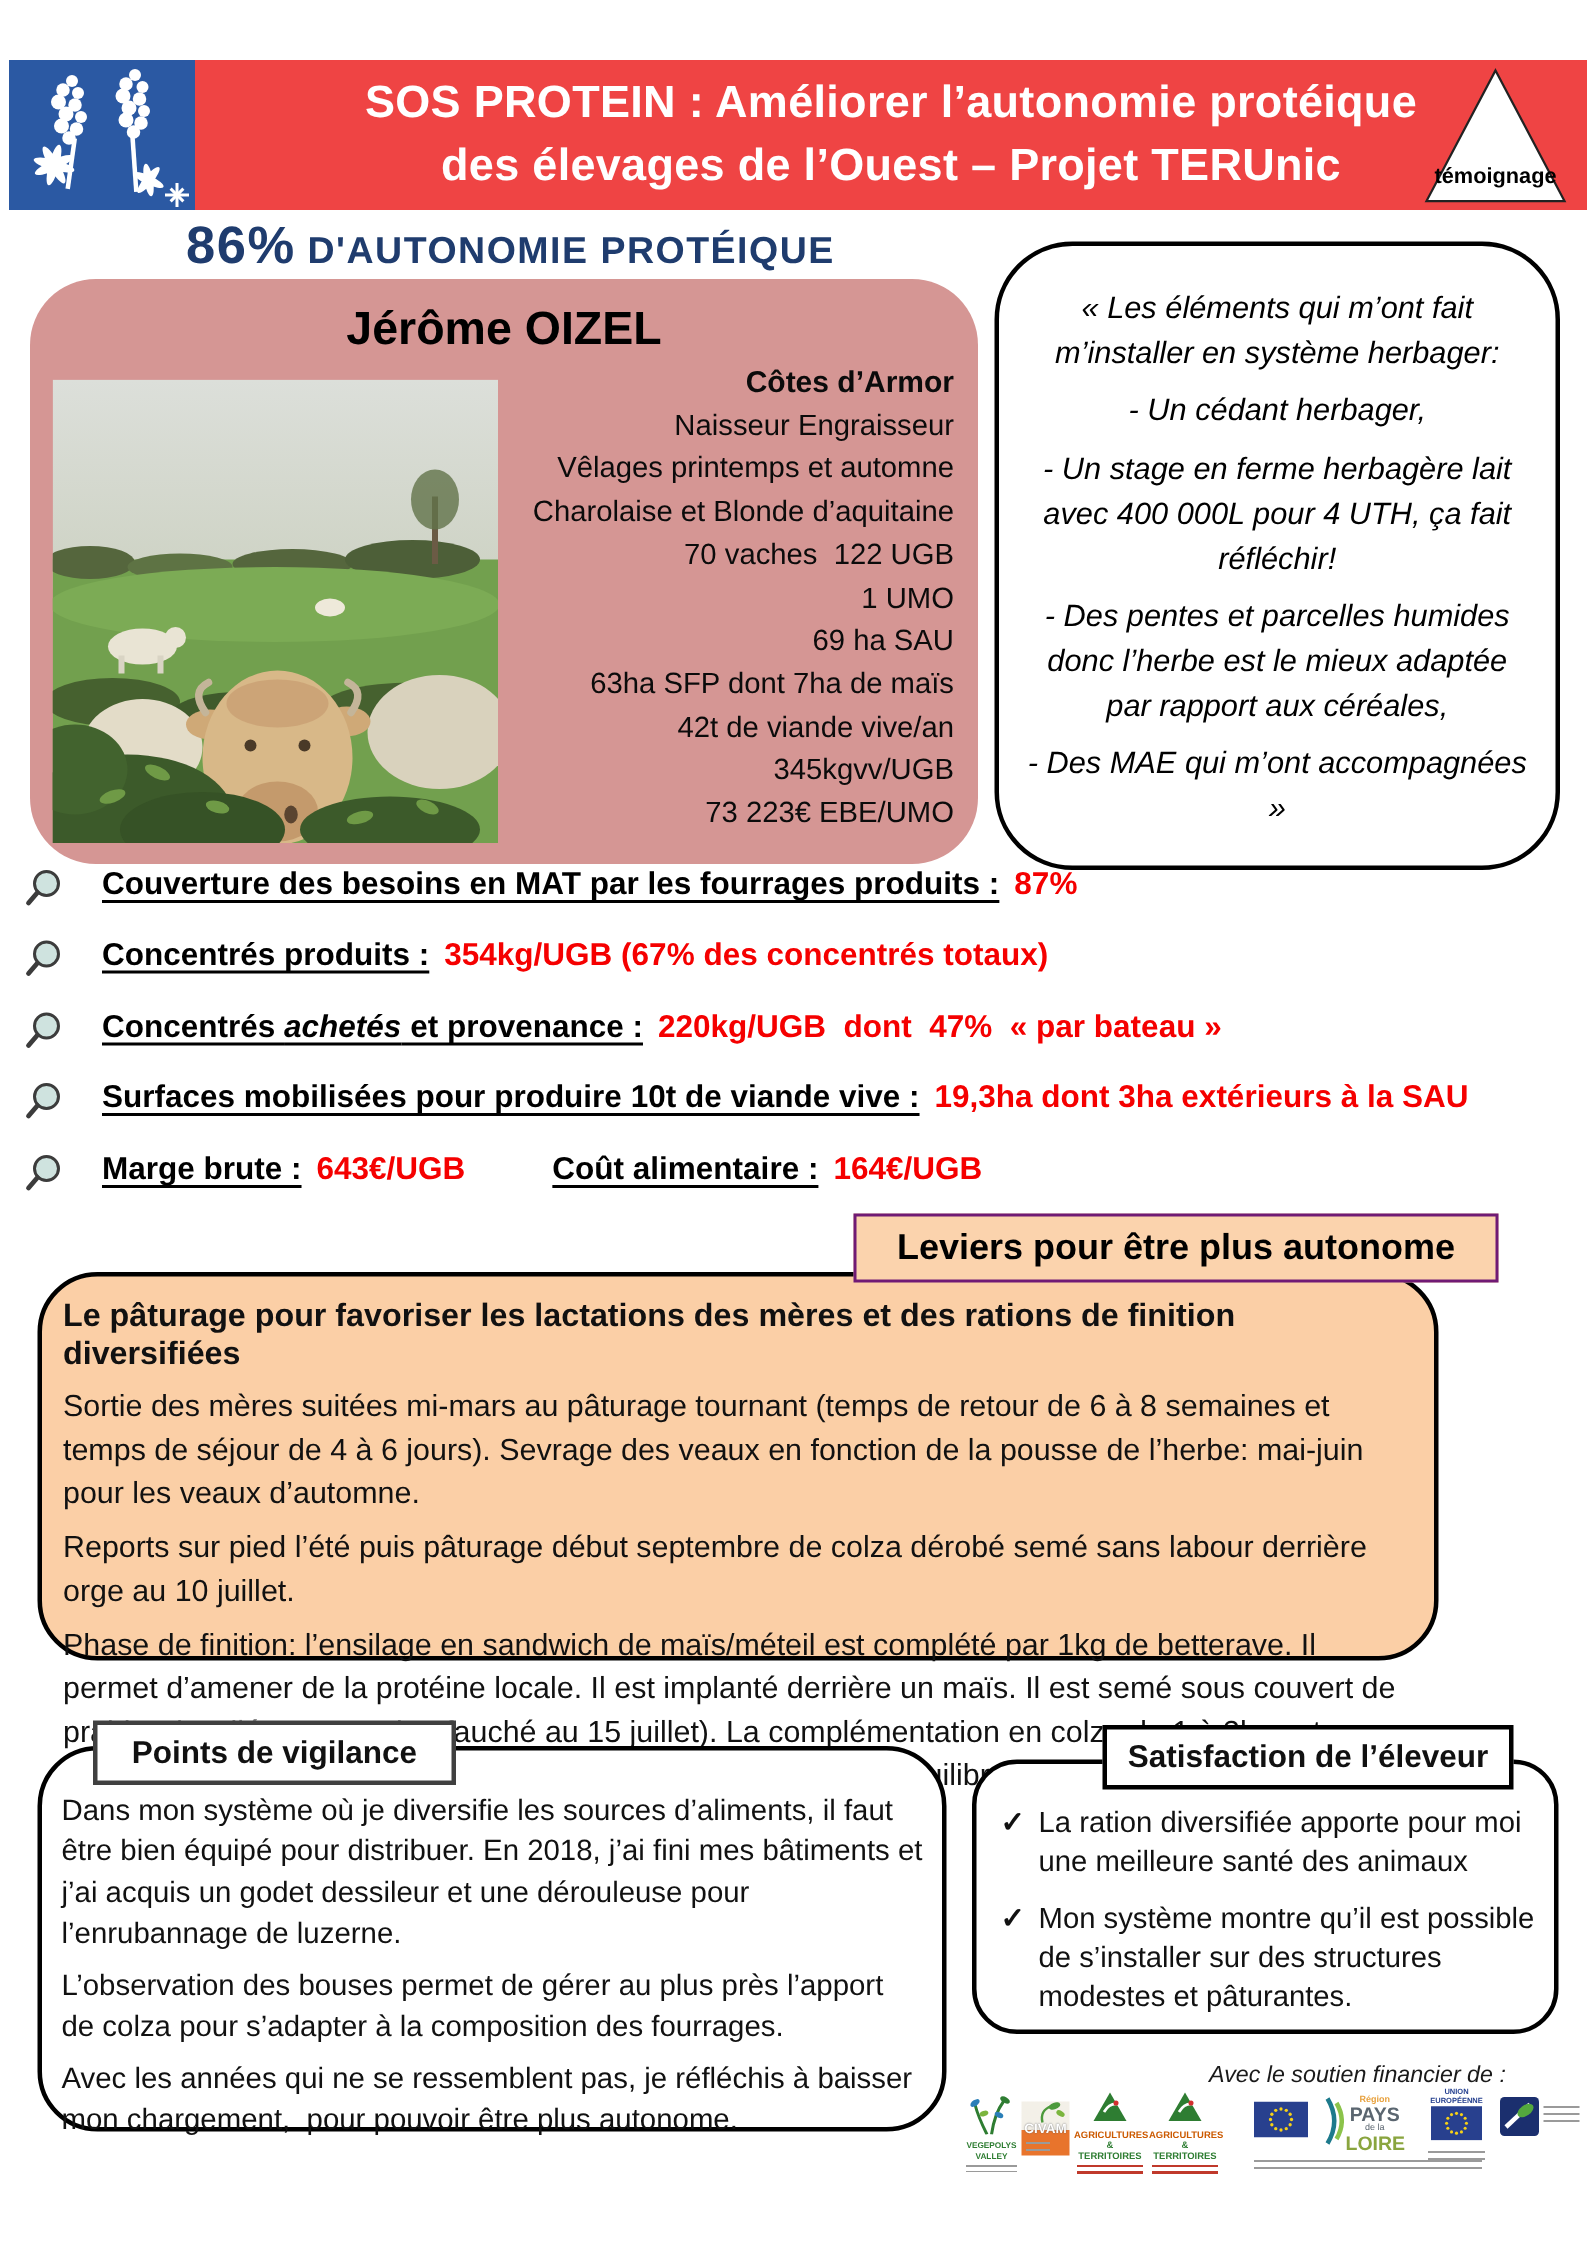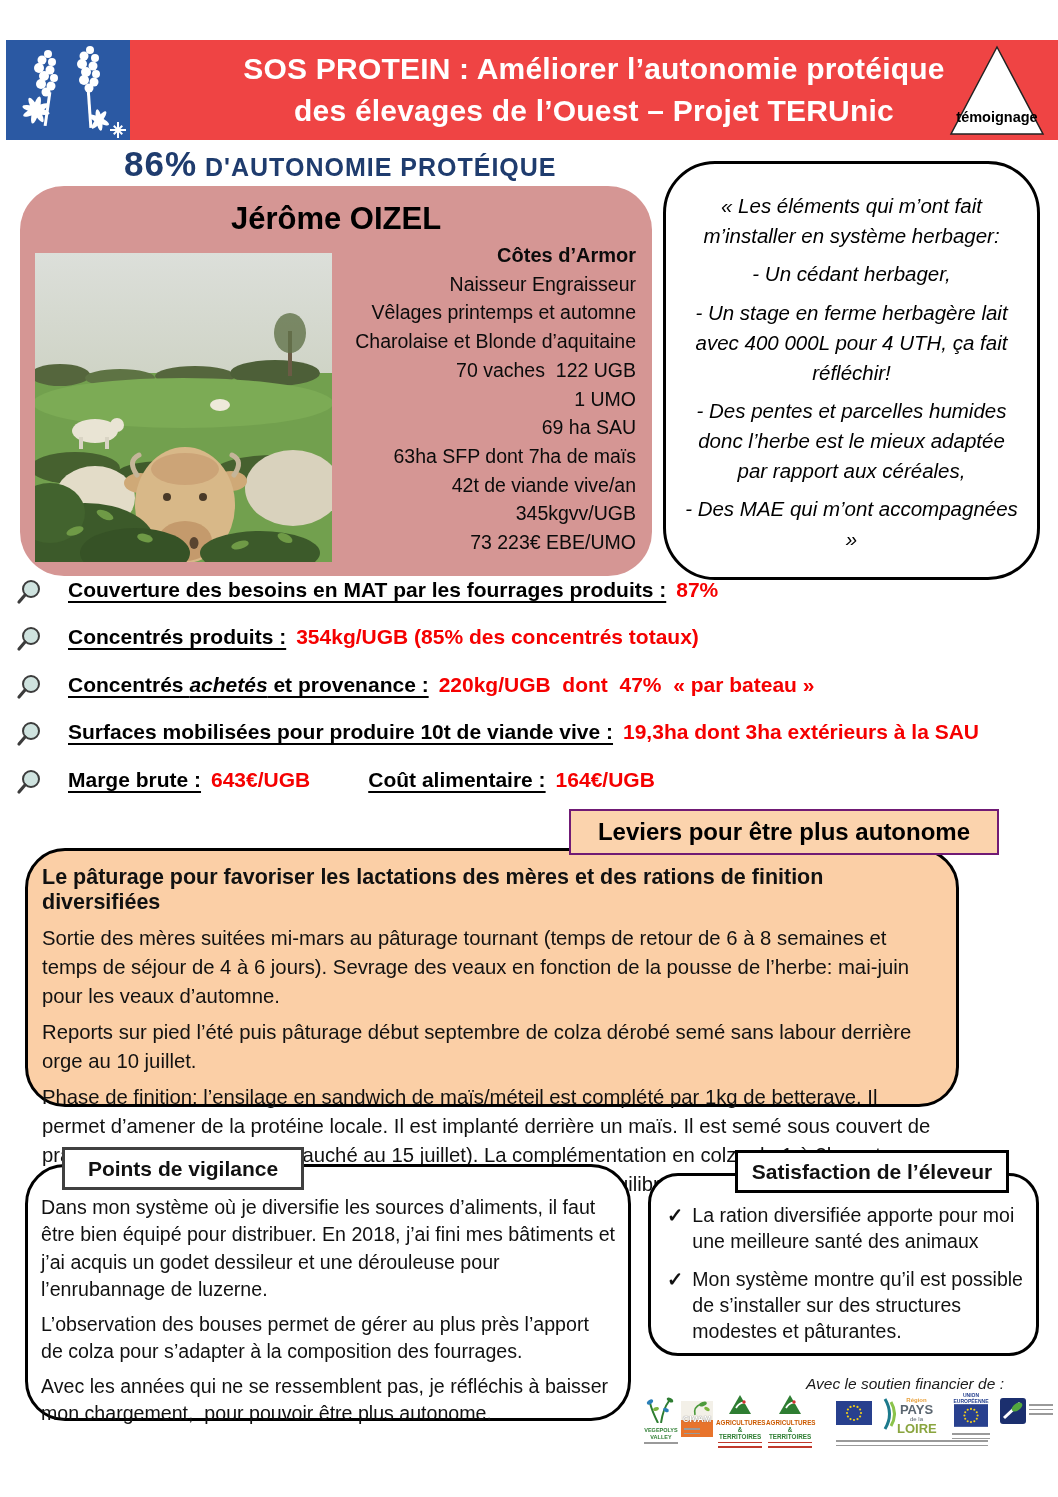--- a/index.html
+++ b/index.html
@@ -224,21 +224,21 @@
           <circle cx="17" cy="11" r="8" fill="#cfe3df" stroke="#3c3c3c" stroke-width="2"></circle>
           <line x1="11" y1="17" x2="5" y2="24" stroke="#3c3c3c" stroke-width="3.2" stroke-linecap="round"></line>
         </svg>
       <div class="ind-text"><span class="ind-label">Couverture des besoins en MAT par les fourrages produits :</span><span class="ind-value">87%</span></div>
     </div>
     <div class="ind-row" style="top:47px">
       <svg class="ind-icon" viewBox="0 0 30 30">
           <circle cx="17" cy="11" r="8" fill="#cfe3df" stroke="#3c3c3c" stroke-width="2"></circle>
           <line x1="11" y1="17" x2="5" y2="24" stroke="#3c3c3c" stroke-width="3.2" stroke-linecap="round"></line>
         </svg>
-      <div class="ind-text"><span class="ind-label">Concentrés produits :</span><span class="ind-value">354kg/UGB (85% des concentrés totaux)</span></div>
+      <div class="ind-text"><span class="ind-label">Concentrés produits :</span><span class="ind-value">354kg/UGB (67% des concentrés totaux)</span></div>
     </div>
     <div class="ind-row" style="top:95px">
       <svg class="ind-icon" viewBox="0 0 30 30">
           <circle cx="17" cy="11" r="8" fill="#cfe3df" stroke="#3c3c3c" stroke-width="2"></circle>
           <line x1="11" y1="17" x2="5" y2="24" stroke="#3c3c3c" stroke-width="3.2" stroke-linecap="round"></line>
         </svg>
       <div class="ind-text"><span class="ind-label"><span>Concentrés </span><i>achetés</i><span> et provenance :</span></span><span class="ind-value">220kg/UGB  dont  47%  « par bateau »</span></div>
     </div>
     <div class="ind-row" style="top:142px">
       <svg class="ind-icon" viewBox="0 0 30 30">

